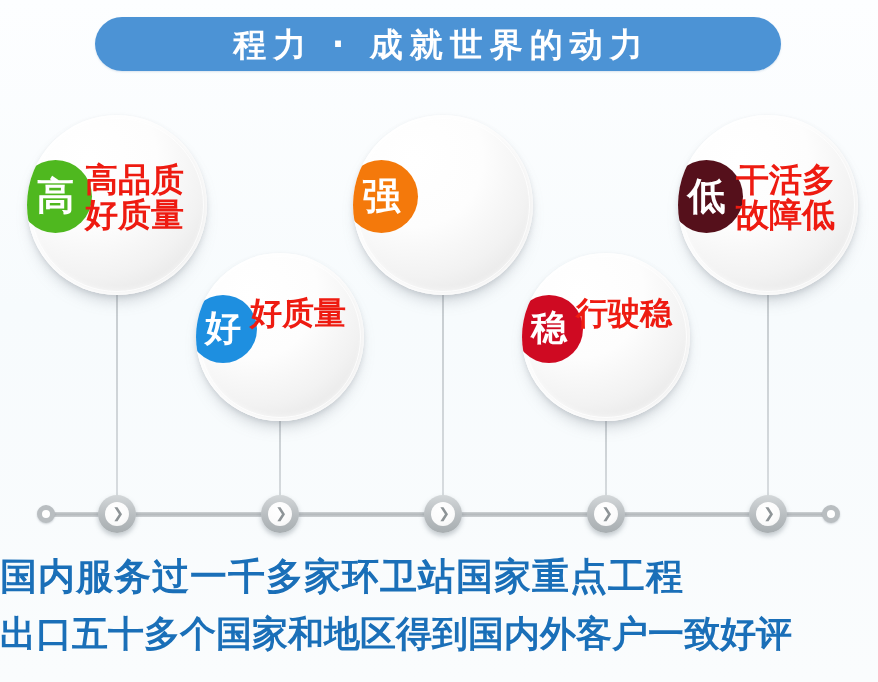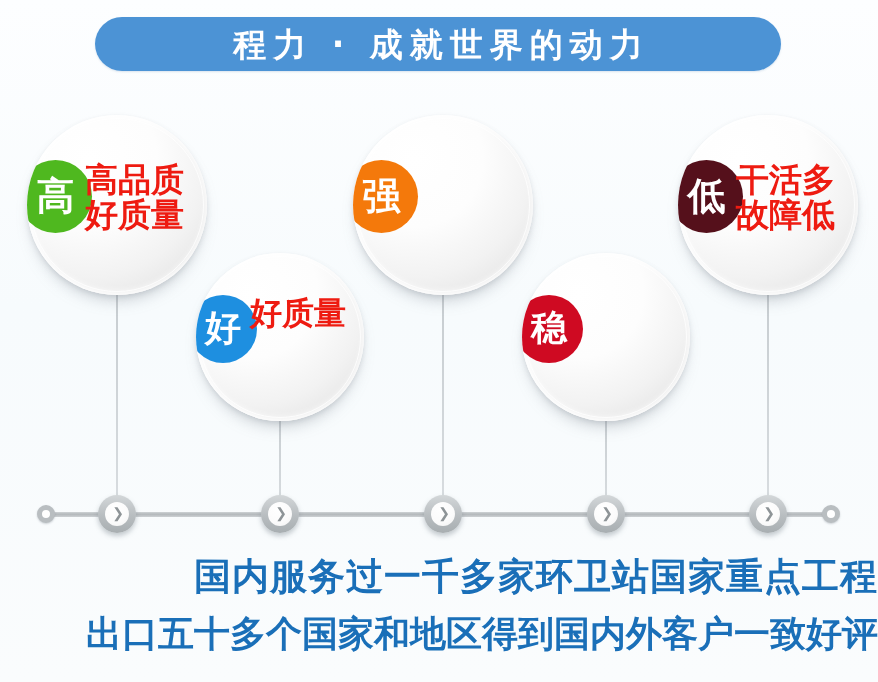--- a/index.html
+++ b/index.html
@@ -161,21 +161,21 @@
     font-weight: normal;
     line-height: 1;
     transform: translate(1px, -1px);
   }
 
   
   .bottom-text {
     position: absolute;
     left: 0;
     width: 878px;
-    text-align: right;
+    text-align: left;
     color: #1a6fb8;
     font-weight: bold;
     white-space: nowrap;
   }
   .bottom-line-1 {
     top: 552px;
     font-size: 37px;
     letter-spacing: 1px;
   }
   .bottom-line-2 {
@@ -234,20 +234,21 @@
     <div class="bubble-lines" style="left: 54px; top: 44px; font-size: 32px; color: rgb(238, 27, 17);">
       <span>好质量</span>
     </div>
   </div>
 
   <div class="bubble" style="left:522px; top:253px; width:168px; height:168px;">
     <div class="badge" style="left: -7px; top: 42px; width: 68px; height: 68px; font-size: 36px; background: rgb(207, 10, 34);">
       <span class="badge-text">稳</span>
     </div>
     <div class="bubble-lines" style="left: 54px; top: 44px; font-size: 32px; color: rgb(238, 27, 17);">
+      <span>行驶稳</span>
     </div>
   </div>
 
   <div class="timeline-line"></div>
   <div class="tl-endcap" style="left:37px;"></div>
   <div class="tl-endcap" style="left:822px;"></div>
 
   <div class="tl-node" style="left:98px;">
     <div class="tl-node-inner">
       <span class="tl-chevron">❯</span>

